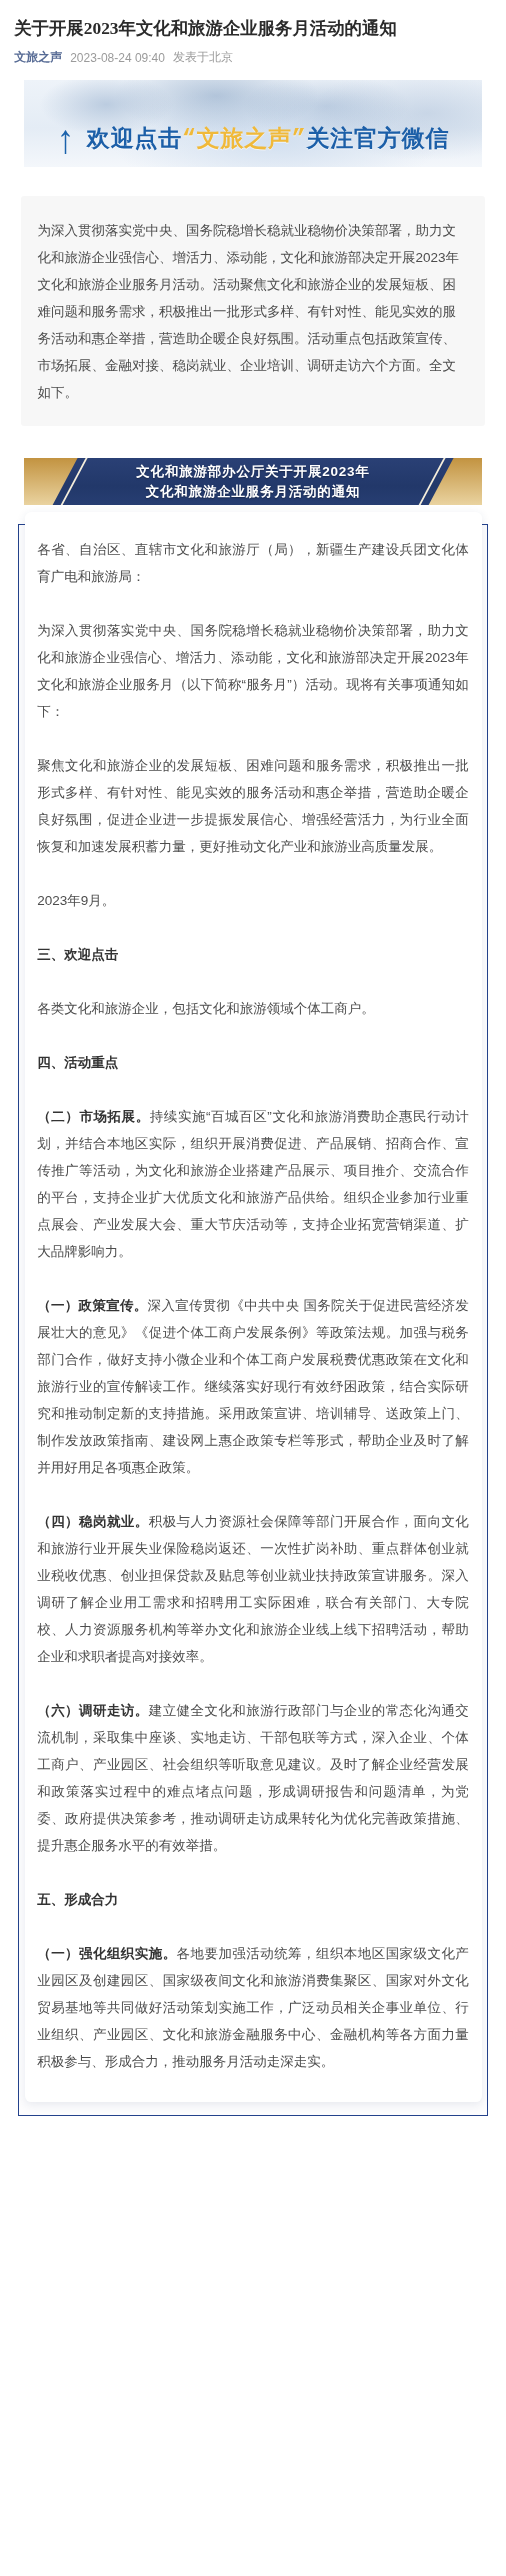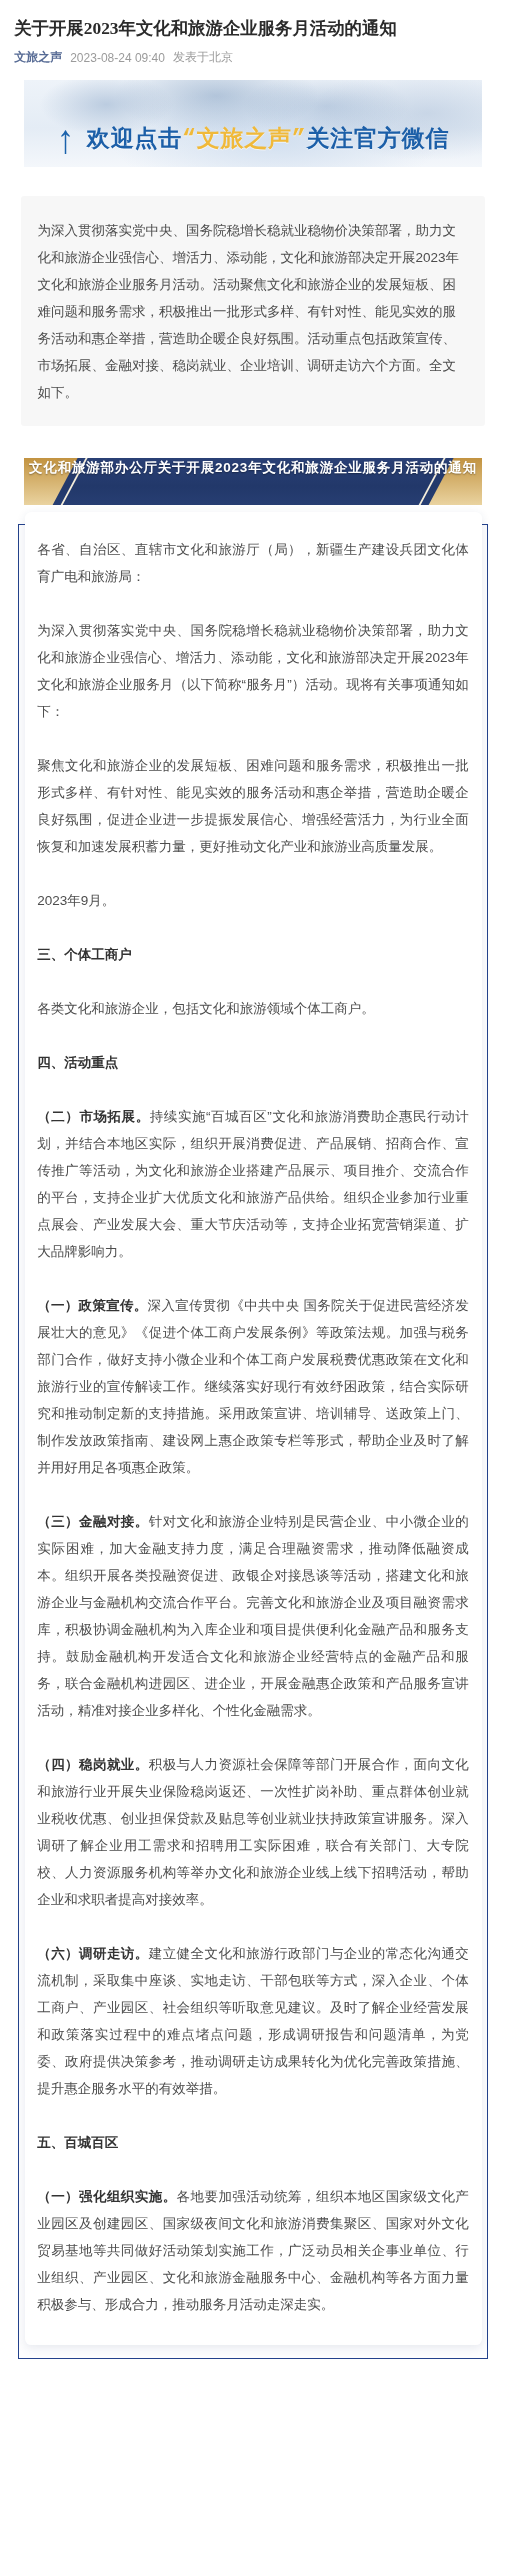--- a/index.html
+++ b/index.html
@@ -28,21 +28,21 @@
     text-shadow:0 0.8px 0 rgba(255,255,255,.6);}
   .welcome-text .hl{color:#f0b93a;font-family:Liberation Mono, monospace;}
 
   
   .intro{margin:28.5px 21.4px 32px;background:#f7f7f7;border-radius:3.2px;padding:20.6px 16px;
     font-size:13.5px;line-height:27px;color:#4d4d4d;}
 
   
   .notice-banner{margin:0 24px;height:47px;position:relative;overflow:hidden;
     background:linear-gradient(180deg,#2a4075 0%,#22386a 60%,#273e72 100%);
-    display:flex;flex-direction:row;justify-content:center;}
+    display:flex;flex-direction:column;justify-content:center;}
   .gold{position:absolute;top:-3.2px;bottom:-3.2px;background:linear-gradient(to bottom,#c08f3a,#ecd7a6);}
   .gold-left{left:-20.6px;width:62px;transform:skewX(-28deg);}
   .gold-right{right:-20.6px;width:62px;transform:skewX(-28deg);}
   .stripe{position:absolute;top:-3.2px;bottom:-3.2px;width:2.4px;background:#f5eedb;transform:skewX(-28deg);}
   .stripe-left{left:49px;}
   .stripe-right{right:49px;}
   .notice-line{position:relative;z-index:2;text-align:center;color:#ffffff;font-weight:700;
     font-size:13.5px;line-height:20px;letter-spacing:0.8px;text-shadow:0 0.8px 1.6px rgba(0,0,0,.35);}
 
   
@@ -86,29 +86,28 @@
     <div class="notice-line">文化和旅游企业服务月活动的通知</div>
   </div>
 
   <div class="doc-frame">
     <div class="doc-card">
       <p class="doc-p">各省、自治区、直辖市文化和旅游厅（局），新疆生产建设兵团文化体育广电和旅游局：</p>
       <p class="doc-p">为深入贯彻落实党中央、国务院稳增长稳就业稳物价决策部署，助力文化和旅游企业强信心、增活力、添动能，文化和旅游部决定开展2023年文化和旅游企业服务月（以下简称“服务月”）活动。现将有关事项通知如下：</p>
       <div>
           <p class="doc-p">聚焦文化和旅游企业的发展短板、困难问题和服务需求，积极推出一批形式多样、有针对性、能见实效的服务活动和惠企举措，营造助企暖企良好氛围，促进企业进一步提振发展信心、增强经营活力，为行业全面恢复和加速发展积蓄力量，更好推动文化产业和旅游业高质量发展。</p>
           <p class="doc-p">2023年9月。</p>
-          <p class="doc-h">三、个体工商户</p>
+          <p class="doc-h">三、欢迎点击</p>
           <p class="doc-p">各类文化和旅游企业，包括文化和旅游领域个体工商户。</p>
           <p class="doc-h">四、活动重点</p>
           <p class="doc-p"><strong>（二）市场拓展。</strong>持续实施“百城百区”文化和旅游消费助企惠民行动计划，并结合本地区实际，组织开展消费促进、产品展销、招商合作、宣传推广等活动，为文化和旅游企业搭建产品展示、项目推介、交流合作的平台，支持企业扩大优质文化和旅游产品供给。组织企业参加行业重点展会、产业发展大会、重大节庆活动等，支持企业拓宽营销渠道、扩大品牌影响力。</p>
           <p class="doc-p"><strong>（一）政策宣传。</strong>深入宣传贯彻《中共中央 国务院关于促进民营经济发展壮大的意见》《促进个体工商户发展条例》等政策法规。加强与税务部门合作，做好支持小微企业和个体工商户发展税费优惠政策在文化和旅游行业的宣传解读工作。继续落实好现行有效纾困政策，结合实际研究和推动制定新的支持措施。采用政策宣讲、培训辅导、送政策上门、制作发放政策指南、建设网上惠企政策专栏等形式，帮助企业及时了解并用好用足各项惠企政策。</p>
-          <p class="doc-p"><strong>（三）金融对接。</strong>针对文化和旅游企业特别是民营企业、中小微企业的实际困难，加大金融支持力度，满足合理融资需求，推动降低融资成本。组织开展各类投融资促进、政银企对接恳谈等活动，搭建文化和旅游企业与金融机构交流合作平台。完善文化和旅游企业及项目融资需求库，积极协调金融机构为入库企业和项目提供便利化金融产品和服务支持。鼓励金融机构开发适合文化和旅游企业经营特点的金融产品和服务，联合金融机构进园区、进企业，开展金融惠企政策和产品服务宣讲活动，精准对接企业多样化、个性化金融需求。</p>
           <p class="doc-p"><strong>（四）稳岗就业。</strong>积极与人力资源社会保障等部门开展合作，面向文化和旅游行业开展失业保险稳岗返还、一次性扩岗补助、重点群体创业就业税收优惠、创业担保贷款及贴息等创业就业扶持政策宣讲服务。深入调研了解企业用工需求和招聘用工实际困难，联合有关部门、大专院校、人力资源服务机构等举办文化和旅游企业线上线下招聘活动，帮助企业和求职者提高对接效率。</p>
           <p class="doc-p"><strong>（六）调研走访。</strong>建立健全文化和旅游行政部门与企业的常态化沟通交流机制，采取集中座谈、实地走访、干部包联等方式，深入企业、个体工商户、产业园区、社会组织等听取意见建议。及时了解企业经营发展和政策落实过程中的难点堵点问题，形成调研报告和问题清单，为党委、政府提供决策参考，推动调研走访成果转化为优化完善政策措施、提升惠企服务水平的有效举措。</p>
-          <p class="doc-h">五、百城百区</p>
+          <p class="doc-h">五、形成合力</p>
           <p class="doc-p"><strong>（一）强化组织实施。</strong>各地要加强活动统筹，组织本地区国家级文化产业园区及创建园区、国家级夜间文化和旅游消费集聚区、国家对外文化贸易基地等共同做好活动策划实施工作，广泛动员相关企事业单位、行业组织、产业园区、文化和旅游金融服务中心、金融机构等各方面力量积极参与、形成合力，推动服务月活动走深走实。</p>
         </div>
 
     </div>
 
   </div>
 
 </div>
 
 

